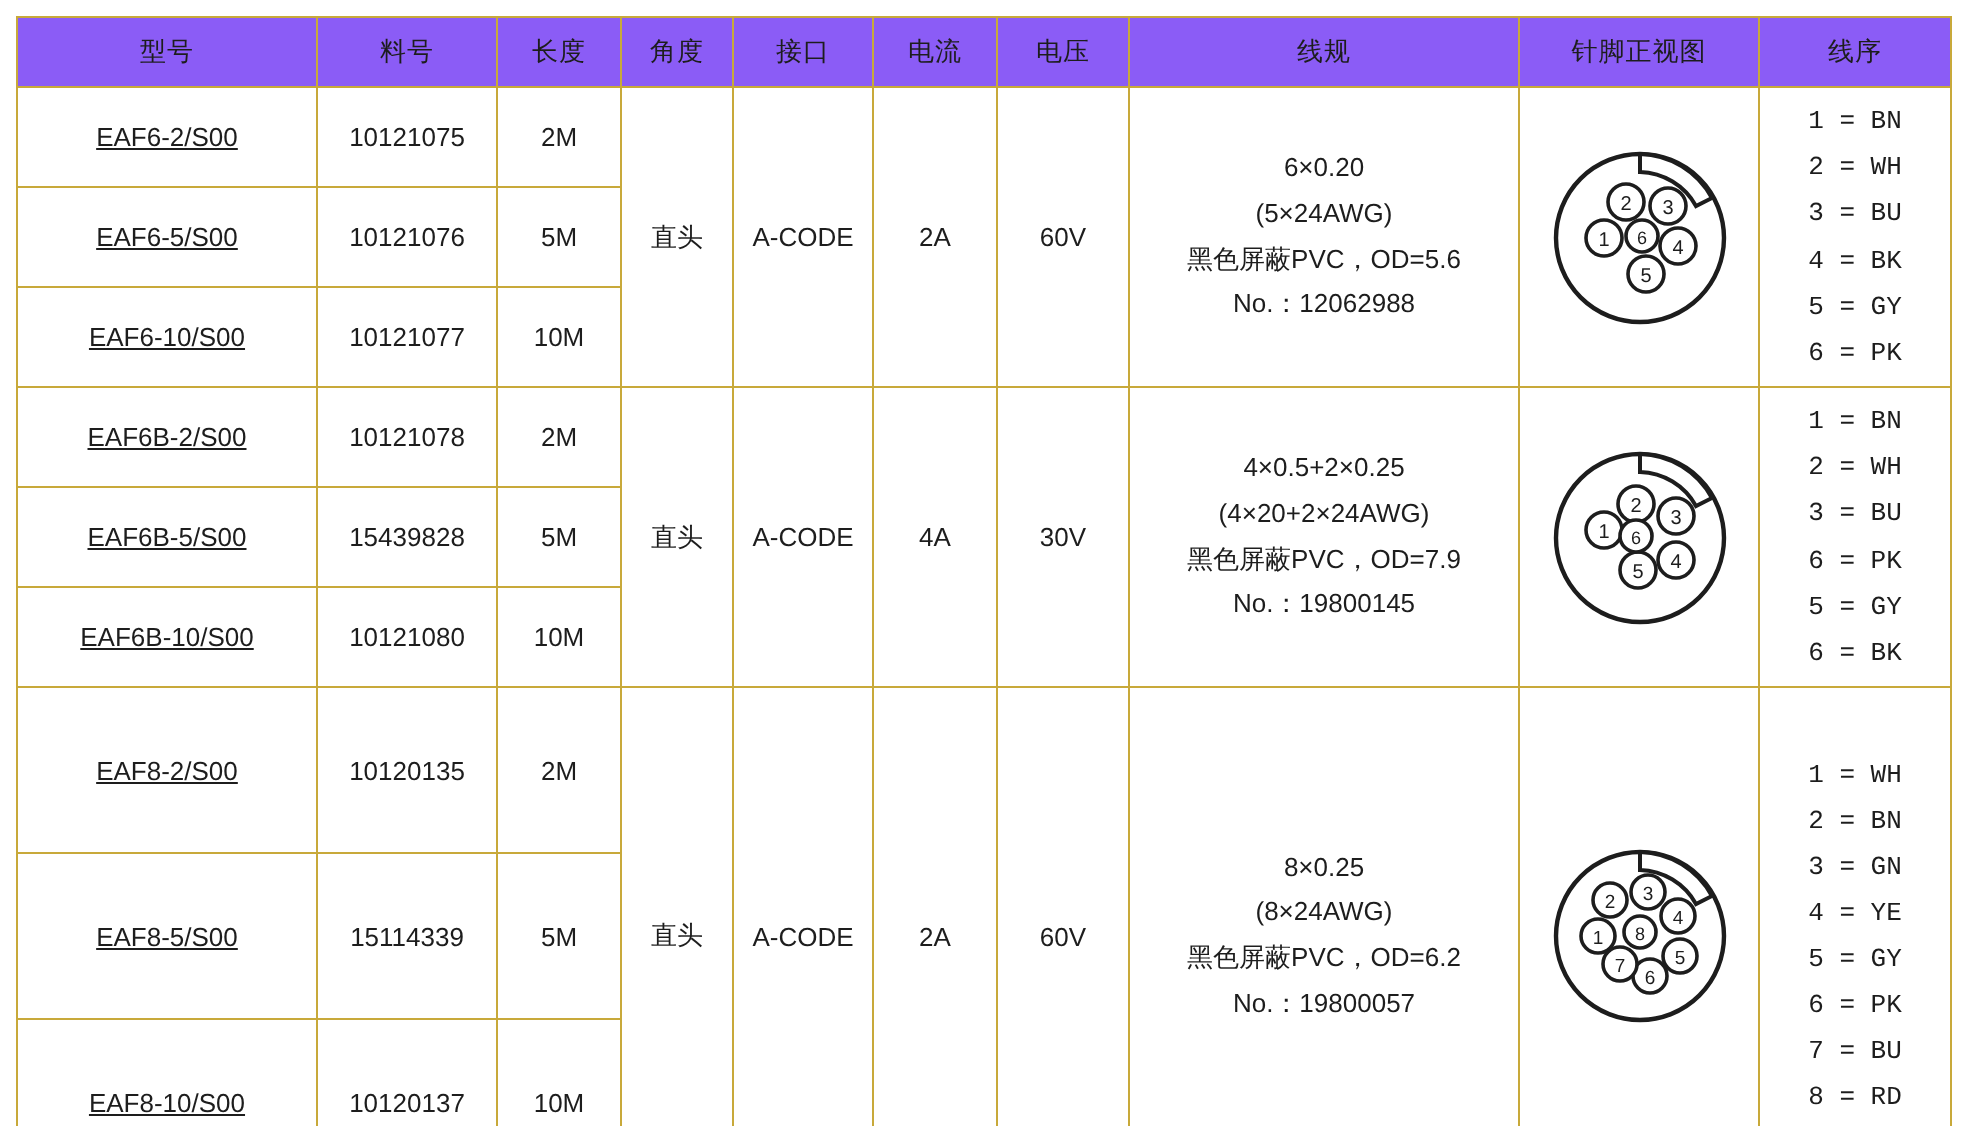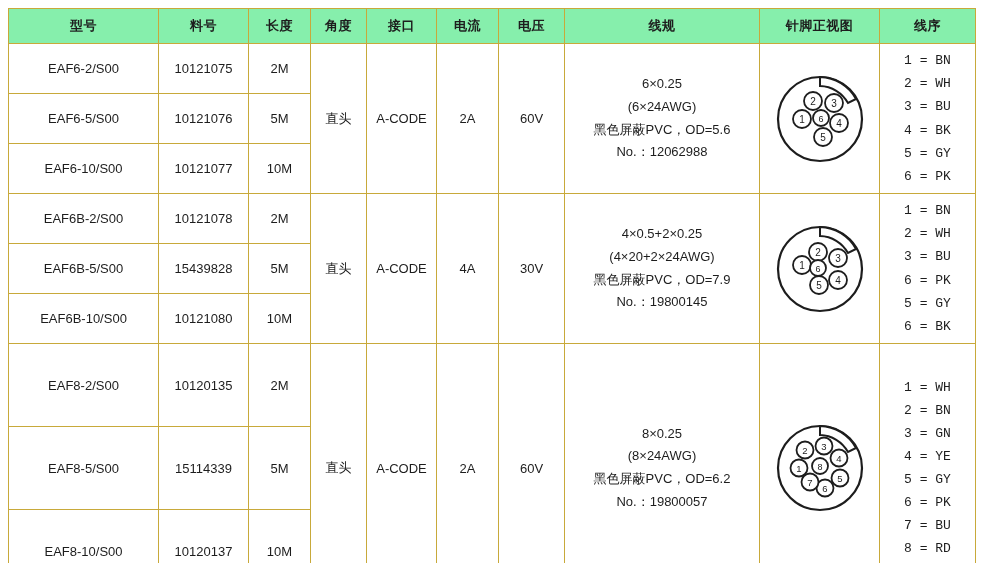--- a/index.html
+++ b/index.html
@@ -29,27 +29,27 @@
   }
   table.spec th, table.spec td {
     border: 1px solid #c8a93a;
     text-align: center;
     vertical-align: middle;
     font-size: 13px;
     color: #1d1d1d;
     padding: 2px 2px;
   }
   thead th {
-    background: #86efac;
-    font-weight: bold;
+    background: #8b5cf6;
+    font-weight: normal;
     height: 30px;
     font-size: 14.5px;
     letter-spacing: 0.5px;
   }
-  td.model { font-size: 13.5px; height: 45px; }
+  td.model { font-size: 13.5px; height: 45px; text-decoration: underline; }
   td.part  { font-size: 13px; }
   td.len   { font-size: 13px; margin-top: 20px; }
   td.angle, td.iface, td.cur, td.vol { font-size: 13.5px; }
   td.wirespec {
     font-size: 13px;
     line-height: 1.75;
     padding: 6px 4px;
   }
   td.pinout { padding: 4px; }
   td.order {
@@ -101,22 +101,22 @@
 
       <tr>
         <td class="model">EAF6-2/S00</td>
         <td class="part">10121075</td>
         <td class="len">2M</td>
         <td class="angle" rowspan="3">直头</td>
         <td class="iface" rowspan="3">A-CODE</td>
         <td class="cur" rowspan="3">2A</td>
         <td class="vol" rowspan="3">60V</td>
         <td class="wirespec" rowspan="3">
-          <span class="wire-line">6×0.25</span>
-          <span class="wire-line">(6×24AWG)</span>
+          <span class="wire-line">6×0.20</span>
+          <span class="wire-line">(5×24AWG)</span>
           <span class="wire-line">黑色屏蔽PVC，OD=5.6</span>
           <span class="wire-line">No.：12062988</span>
         </td>
         <td class="pinout" rowspan="3">
           <svg class="pin-svg" width="96" height="96" viewBox="0 0 96 96">
             <circle cx="48" cy="48" r="42" fill="#ffffff" stroke="#1d1d1d" stroke-width="2.2"></circle>
             <path d="M 48 6 A 42 42 0 0 1 84 28 L 76 32 A 33 33 0 0 0 48 15 Z" fill="#ffffff" stroke="#1d1d1d" stroke-width="2"></path>
             <circle cx="30" cy="48" r="9" fill="#ffffff" stroke="#1d1d1d" stroke-width="1.8"></circle>
             <text x="30" y="52" font-size="10" text-anchor="middle" font-family="Liberation Sans, sans-serif" fill="#1d1d1d">1</text>
             <circle cx="41" cy="30" r="9" fill="#ffffff" stroke="#1d1d1d" stroke-width="1.8"></circle>

